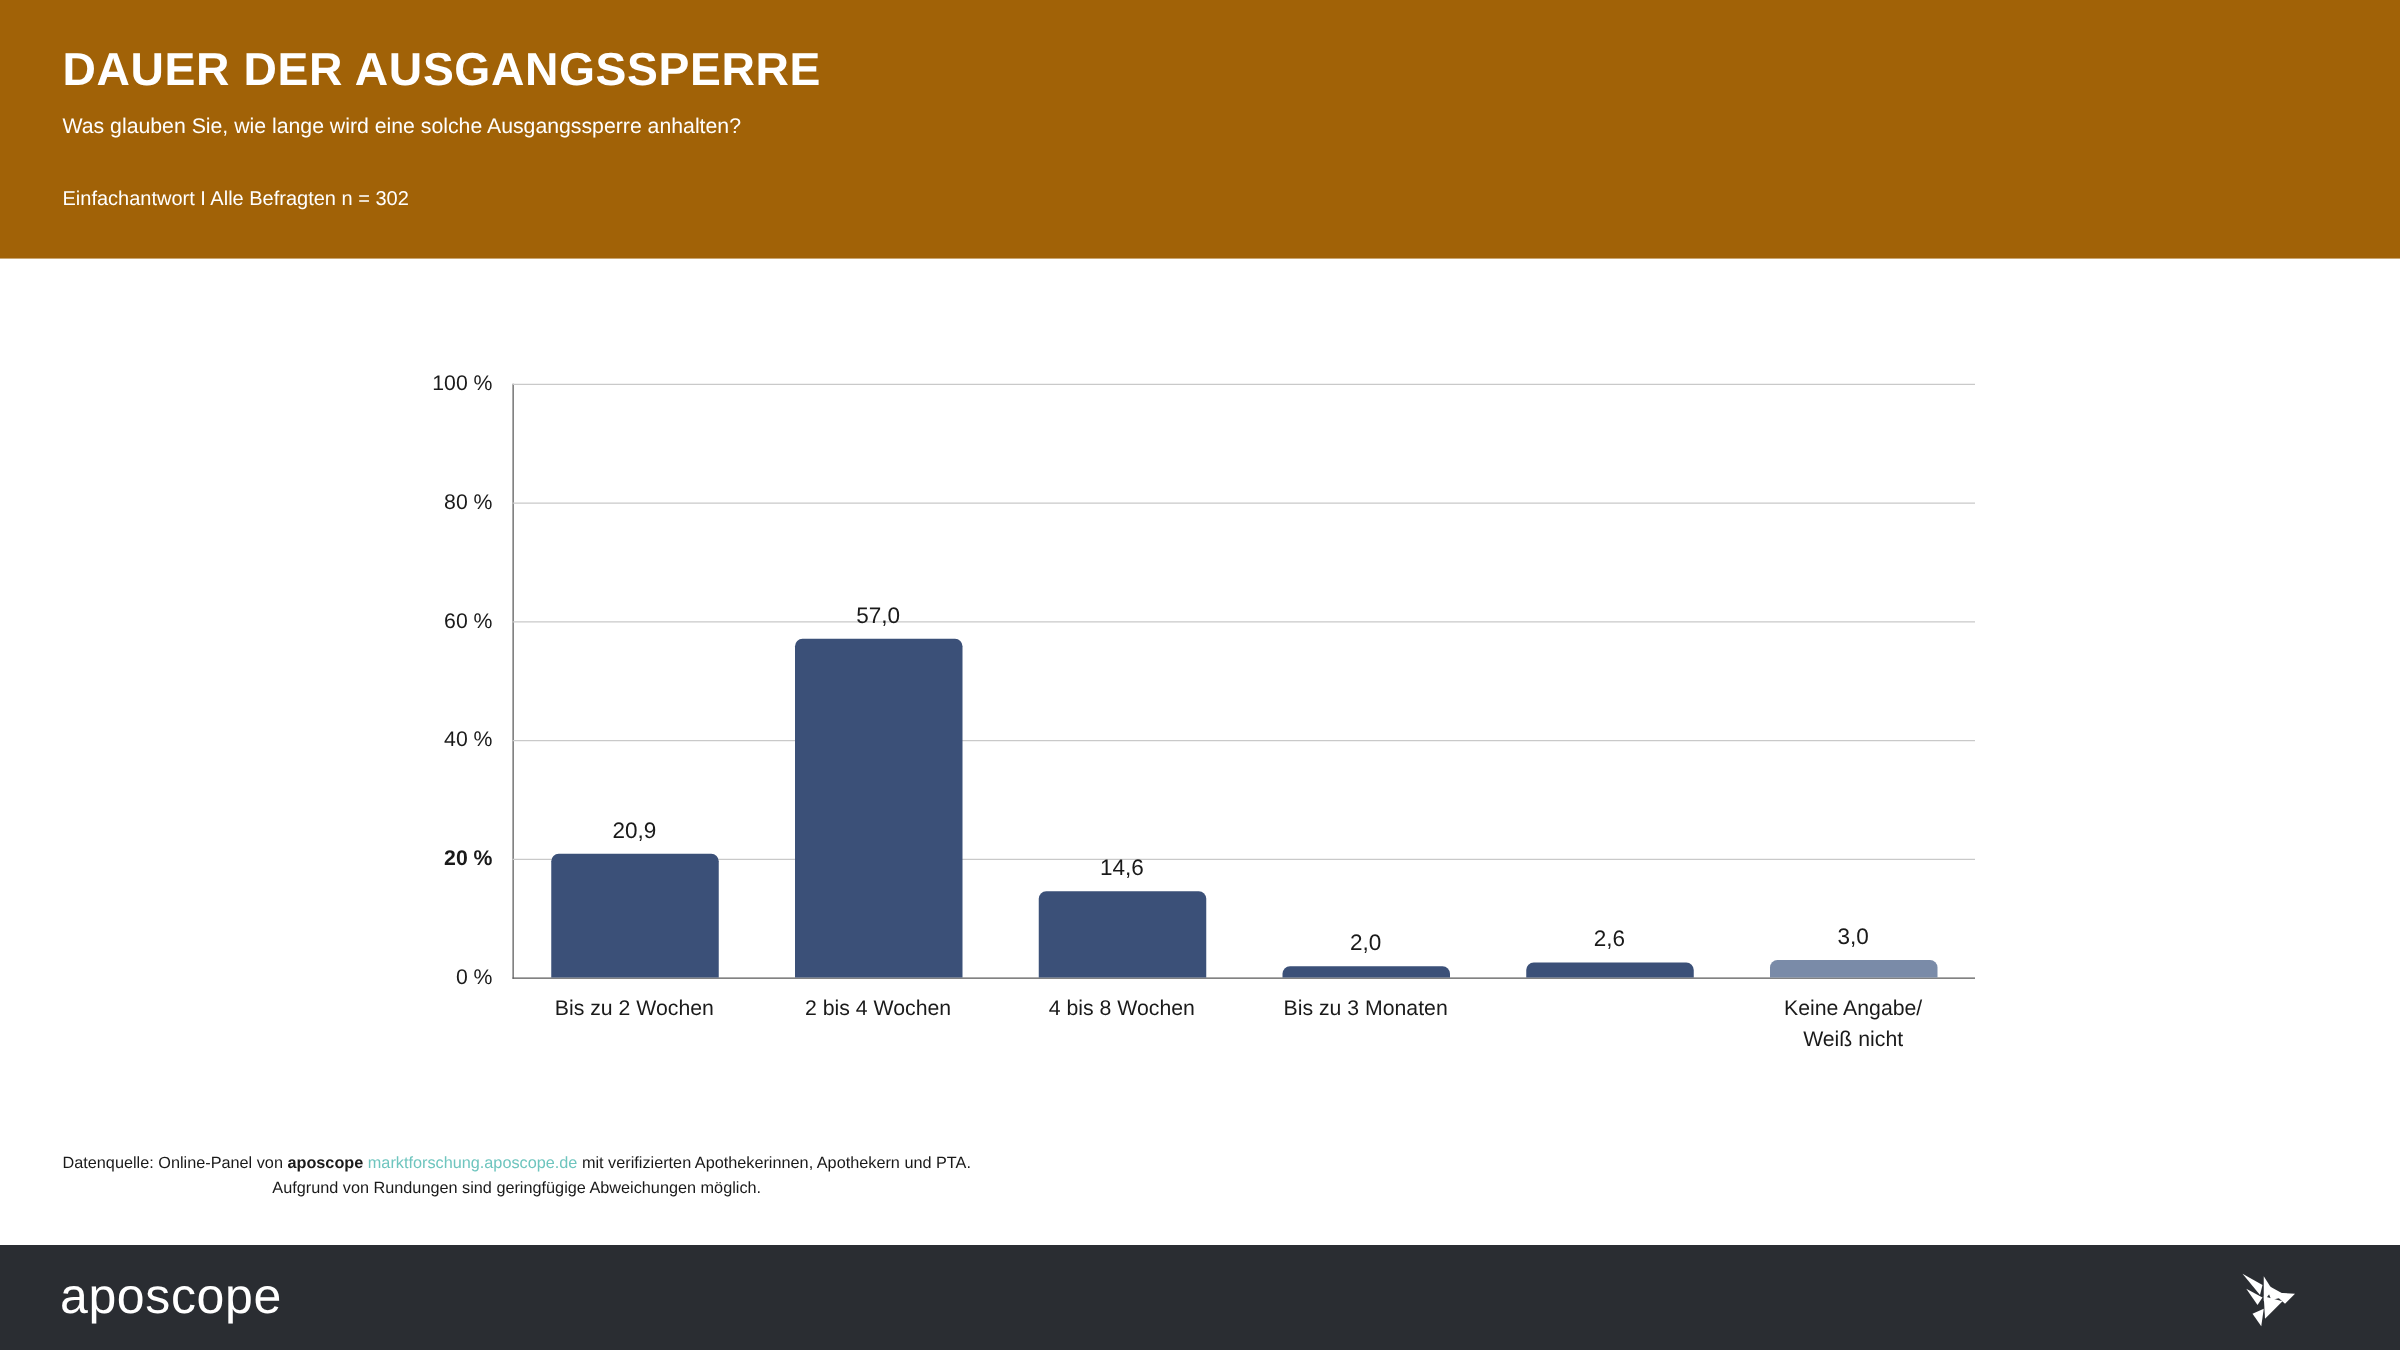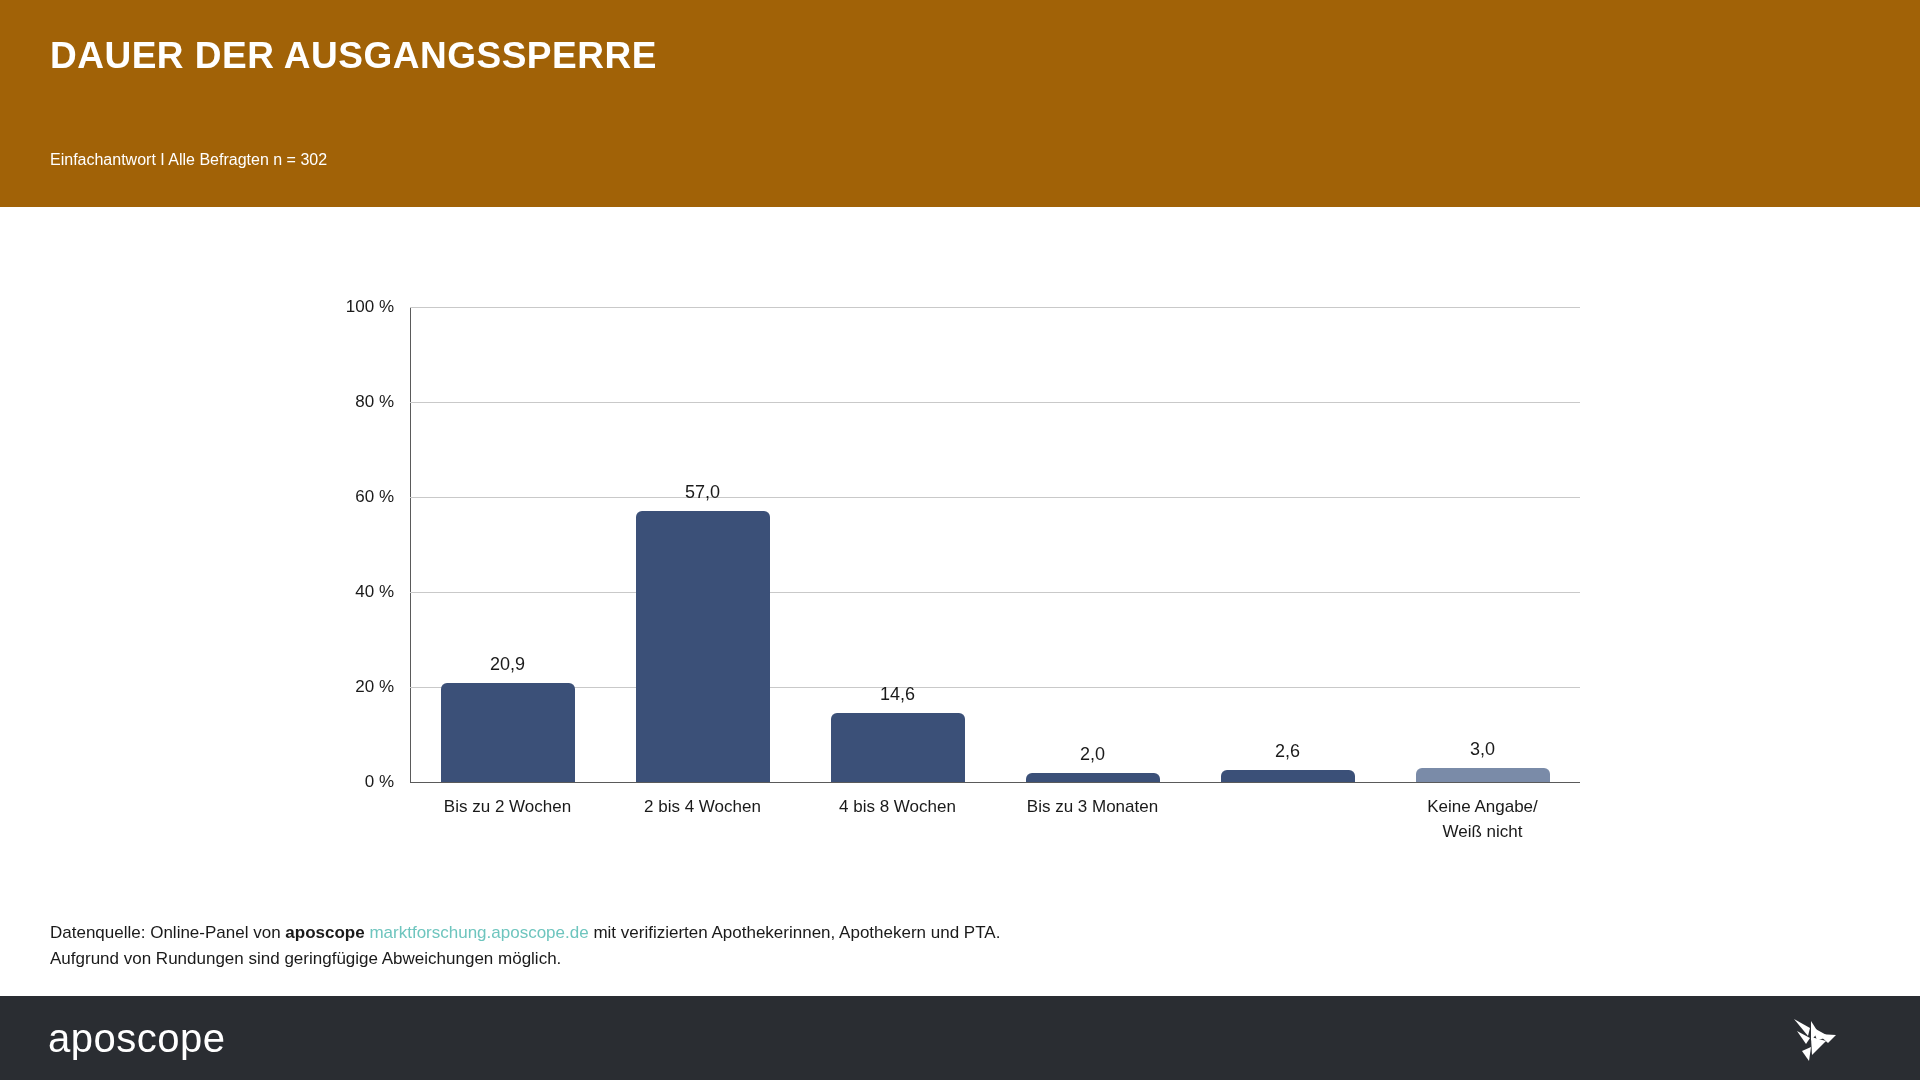--- a/index.html
+++ b/index.html
@@ -73,21 +73,21 @@
   }
   .cat-label {
     position:absolute; left:-25px; width:calc(100% + 50px);
     top:488px; text-align:center;
     font-size:17px; color:#1a1a1a; line-height:1.45;
   }
 
   
   #source-note {
     position:absolute; left:50px; top:920px;
-    font-size:17px; color:#1a1a1a; line-height:1.55;
+    font-size:13px; color:#1a1a1a; line-height:1.55;text-align:center;
   }
   #source-note b { font-weight:bold; }
   #source-link { color:#6EC5BE; font-weight:500; }
 
   
   #bottom-bar {
     position:absolute; left:0; top:996px; width:1920px; height:84px;
     background:#2A2D32;
   }
   #brand-wordmark {
@@ -97,37 +97,38 @@
   #brand-bird {
     position:absolute; right:74px; top:50%; transform:translateY(-50%);
     width:62px; height:62px;
   }
 </style>
 </head>
 <body>
 
 <div id="header">
   <div id="header-title">DAUER DER AUSGANGSSPERRE</div>
+  <div id="header-subtitle">Was glauben Sie, wie lange wird eine solche Ausgangssperre anhalten?</div>
   <div id="header-basis">Einfachantwort I Alle Befragten n = 302</div>
 </div>
 
 <div id="chart-area">
   <div id="plot">
     <div id="axis-y-line"></div>
     <div id="axis-x-line"></div>
     <div id="gridlines">
         <div class="gridline" style="top: 380px;"></div>
         <div class="gridline" style="top: 285px;"></div>
         <div class="gridline" style="top: 190px;"></div>
         <div class="gridline" style="top: 95px;"></div>
         <div class="gridline" style="top: 0px;"></div>
       </div>
     <div id="yticks">
         <div class="ytick" style="top: 475px; left: -136px; right: auto;">0 %</div>
-        <div class="ytick" style="top: 380px; left: -136px; right: auto;">20 %</div>
+        <div class="ytick" style="top: 380px; left: -136px; right: auto; font-weight: bold;">20 %</div>
         <div class="ytick" style="top: 285px; left: -136px; right: auto;">40 %</div>
         <div class="ytick" style="top: 190px; left: -136px; right: auto;">60 %</div>
         <div class="ytick" style="top: 95px; left: -136px; right: auto;">80 %</div>
         <div class="ytick" style="top: 0px; left: -136px; right: auto;">100 %</div>
       </div>
     <div id="bars">
         <div class="bar-slot" style="left: 30.5px; width: 134px;">
           <div class="bar" style="height: 99.275px; background: rgb(59, 80, 120);"></div>
           <div class="bar-label" style="bottom: 107.275px;">20,9</div>
           <div class="cat-label">

